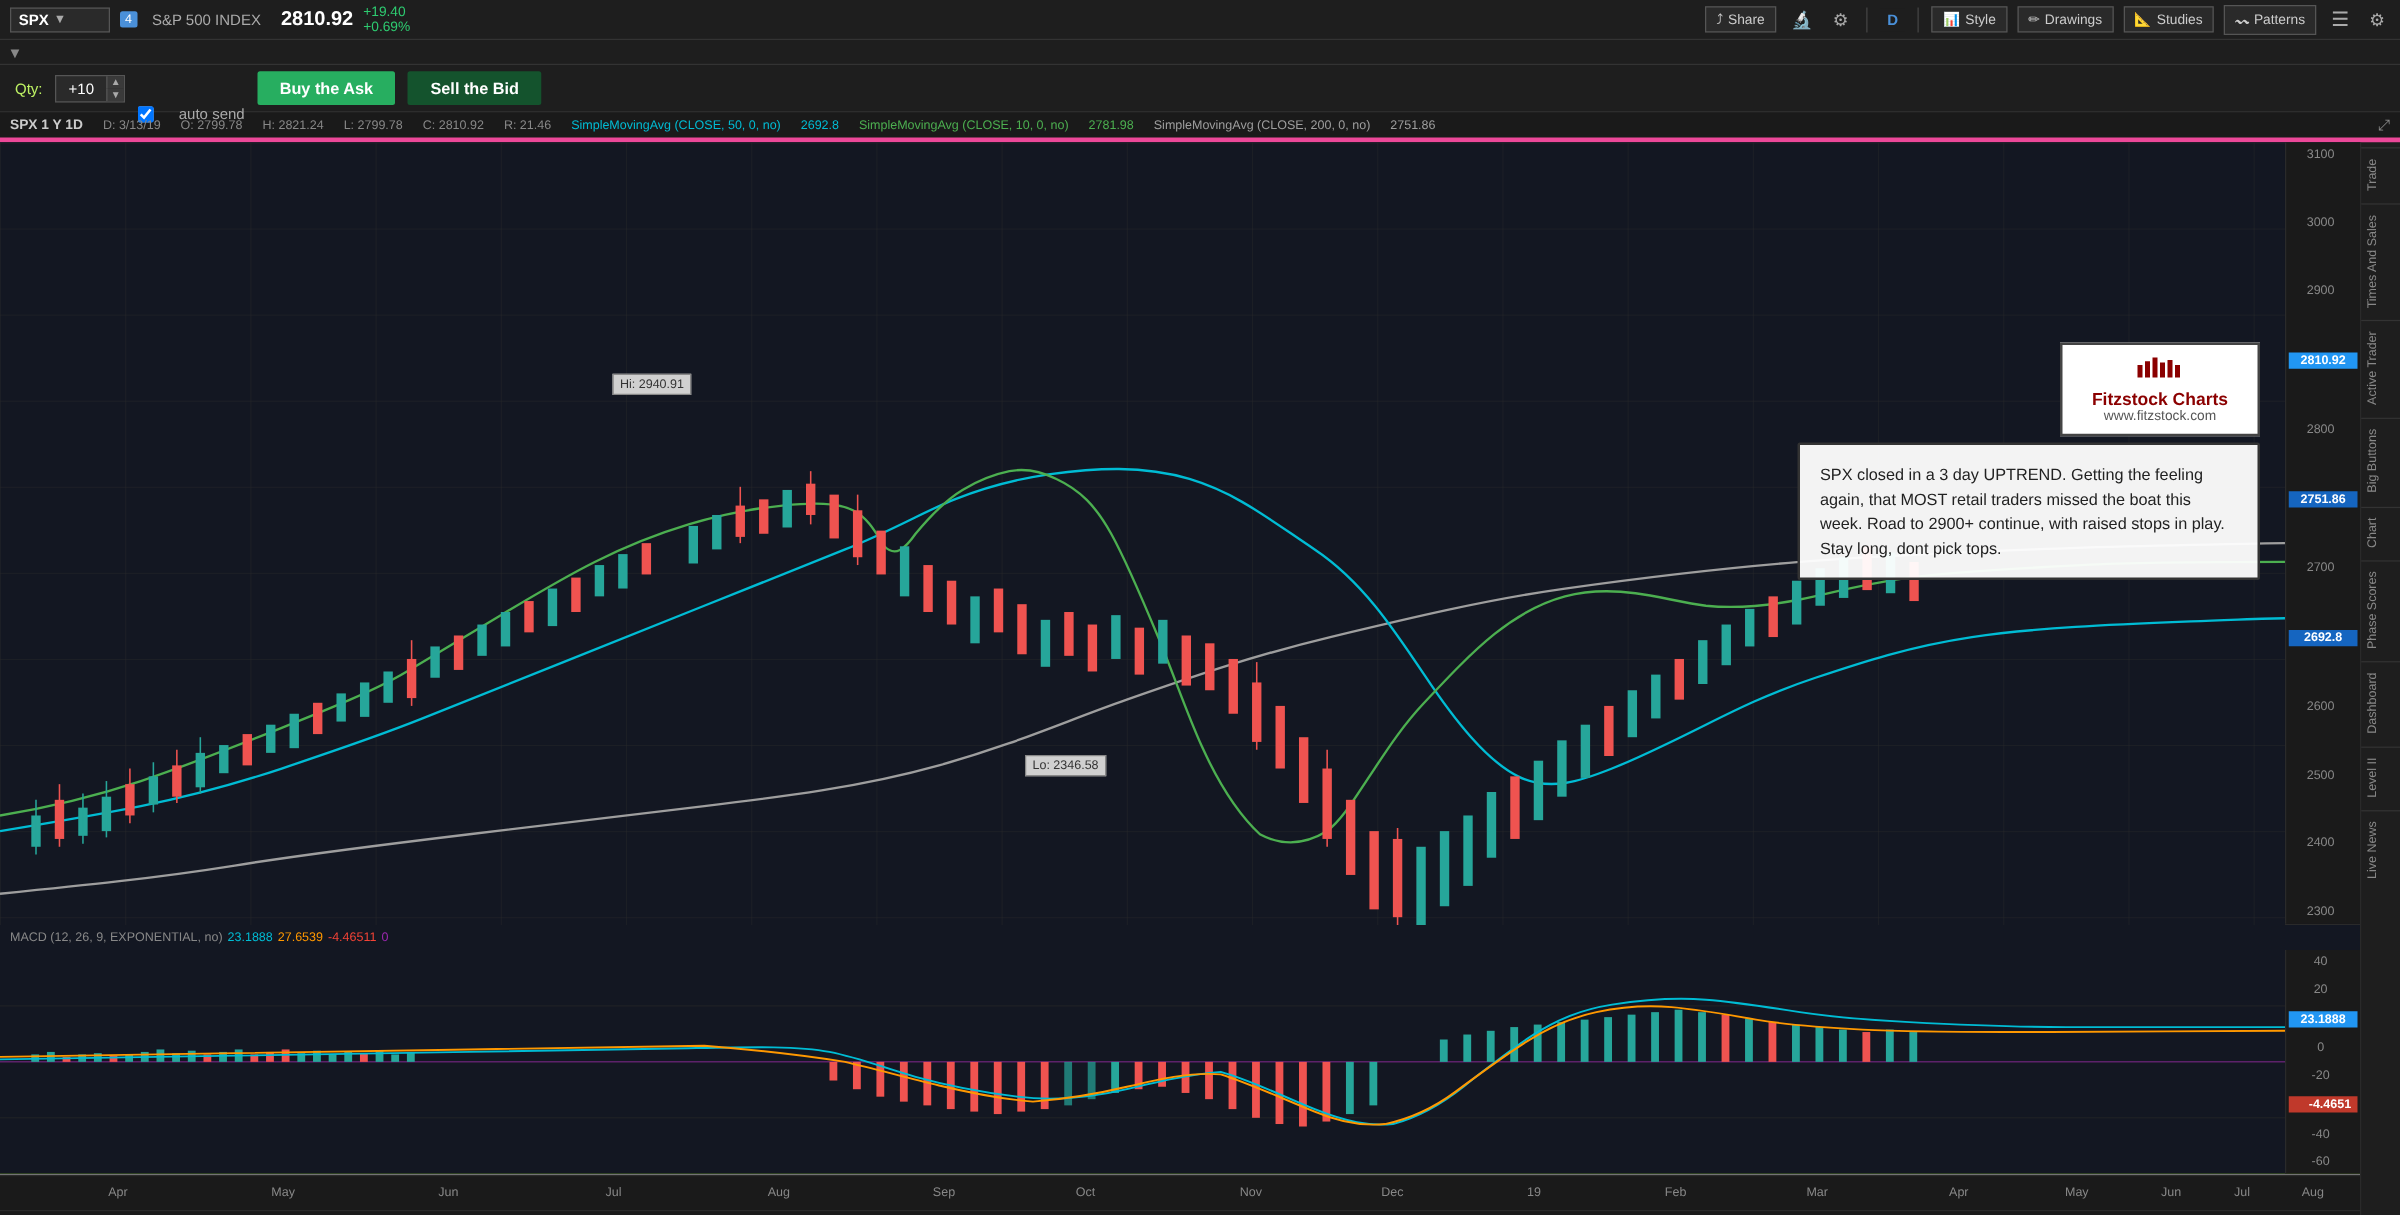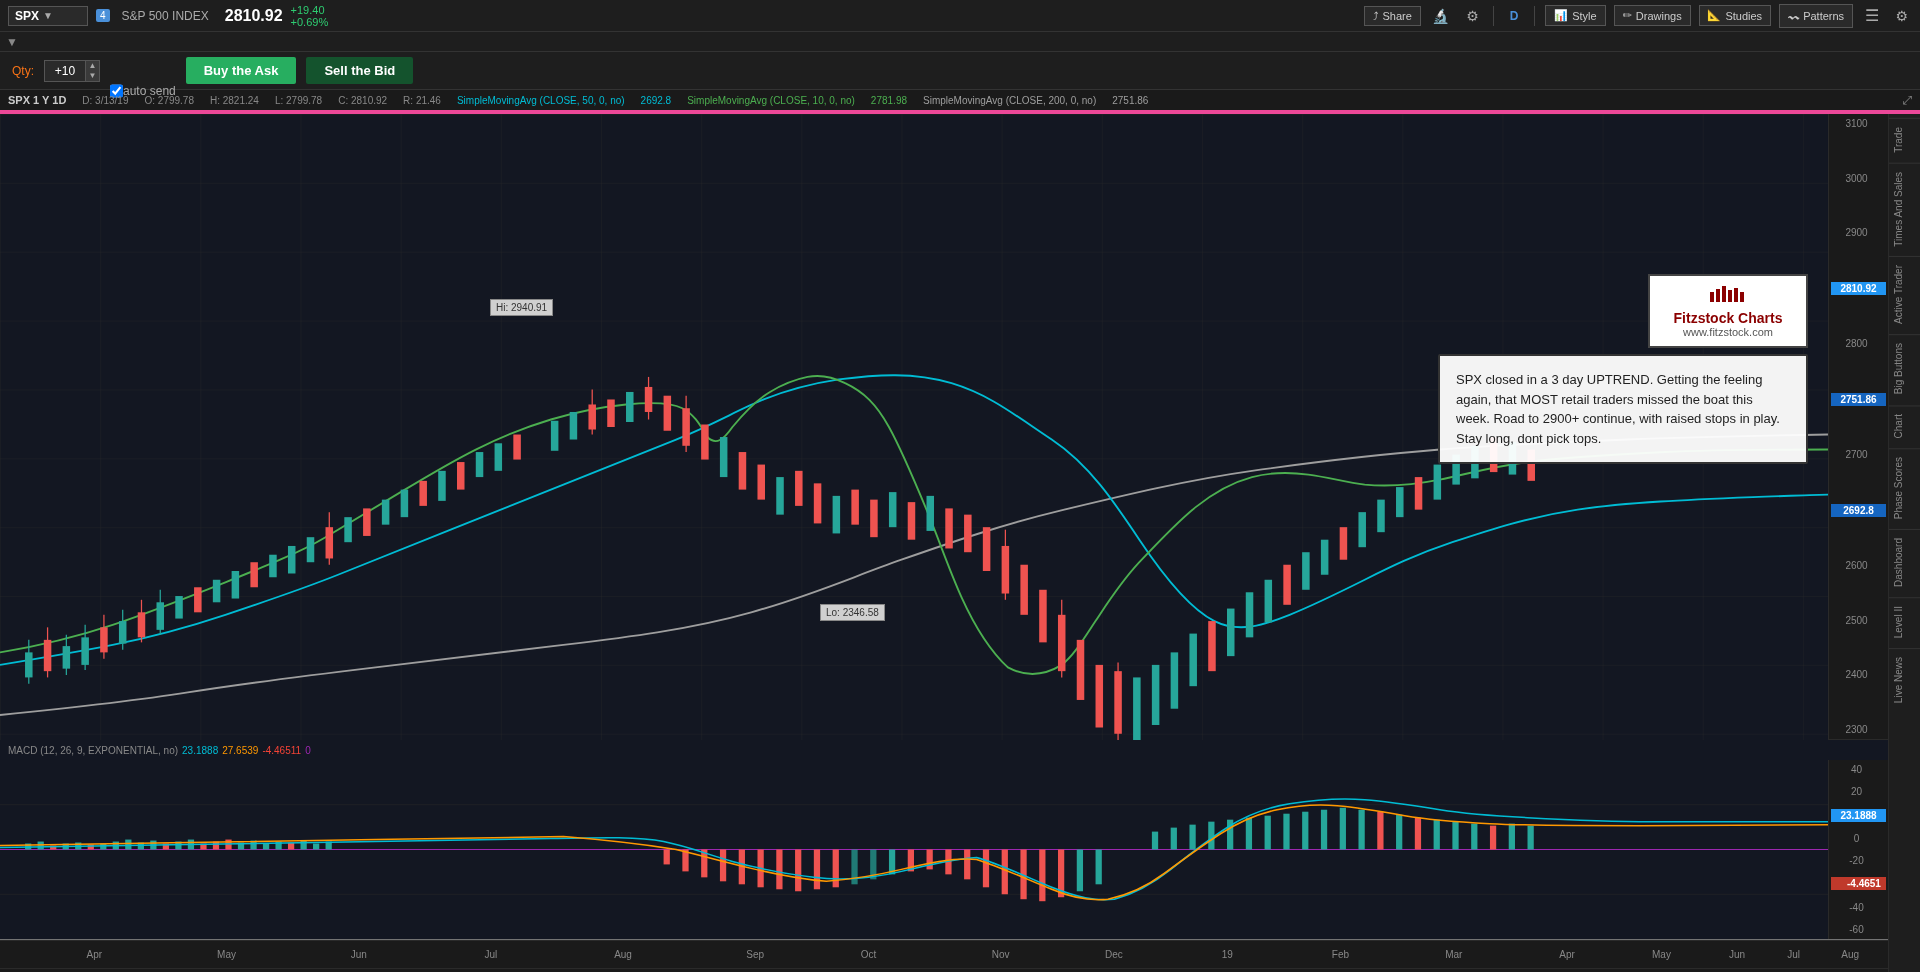--- a/index.html
+++ b/index.html
@@ -73,21 +73,21 @@
     
     #order-bar {
       background: #1e1e1e;
       border-bottom: 1px solid #333;
       height: 38px;
       display: flex;
       align-items: center;
       padding: 0 12px;
       gap: 10px;
     }
-    .qty-label { color: #f97316; font-size: 12px; }
+    .qty-label { color: #bef264; font-size: 12px; }
     .qty-input-wrap {
       display: flex;
       align-items: center;
       border: 1px solid #555;
       background: #2a2a2a;
     }
     .qty-input {
       background: transparent;
       border: none;
       color: #fff;
@@ -105,21 +105,21 @@
       color: #aaa;
       font-size: 8px;
       width: 14px;
       height: 10px;
       cursor: pointer;
       display: flex;
       align-items: center;
       justify-content: center;
       line-height: 1;
     }
-    .auto-send-label { display: flex; gap: 0; color: #aaa; font-size: 12px; cursor: pointer; margin-top: 41px; }
+    .auto-send-label { display: flex; align-items: center; gap: 20px; color: #aaa; font-size: 12px; cursor: pointer; margin-top: 41px; }
     .auto-send-label input { cursor: pointer; }
     .buy-btn {
       background: #27ae60;
       border: none;
       color: #fff;
       font-size: 13px;
       font-weight: bold;
       padding: 6px 18px;
       cursor: pointer;
       border-radius: 2px;

